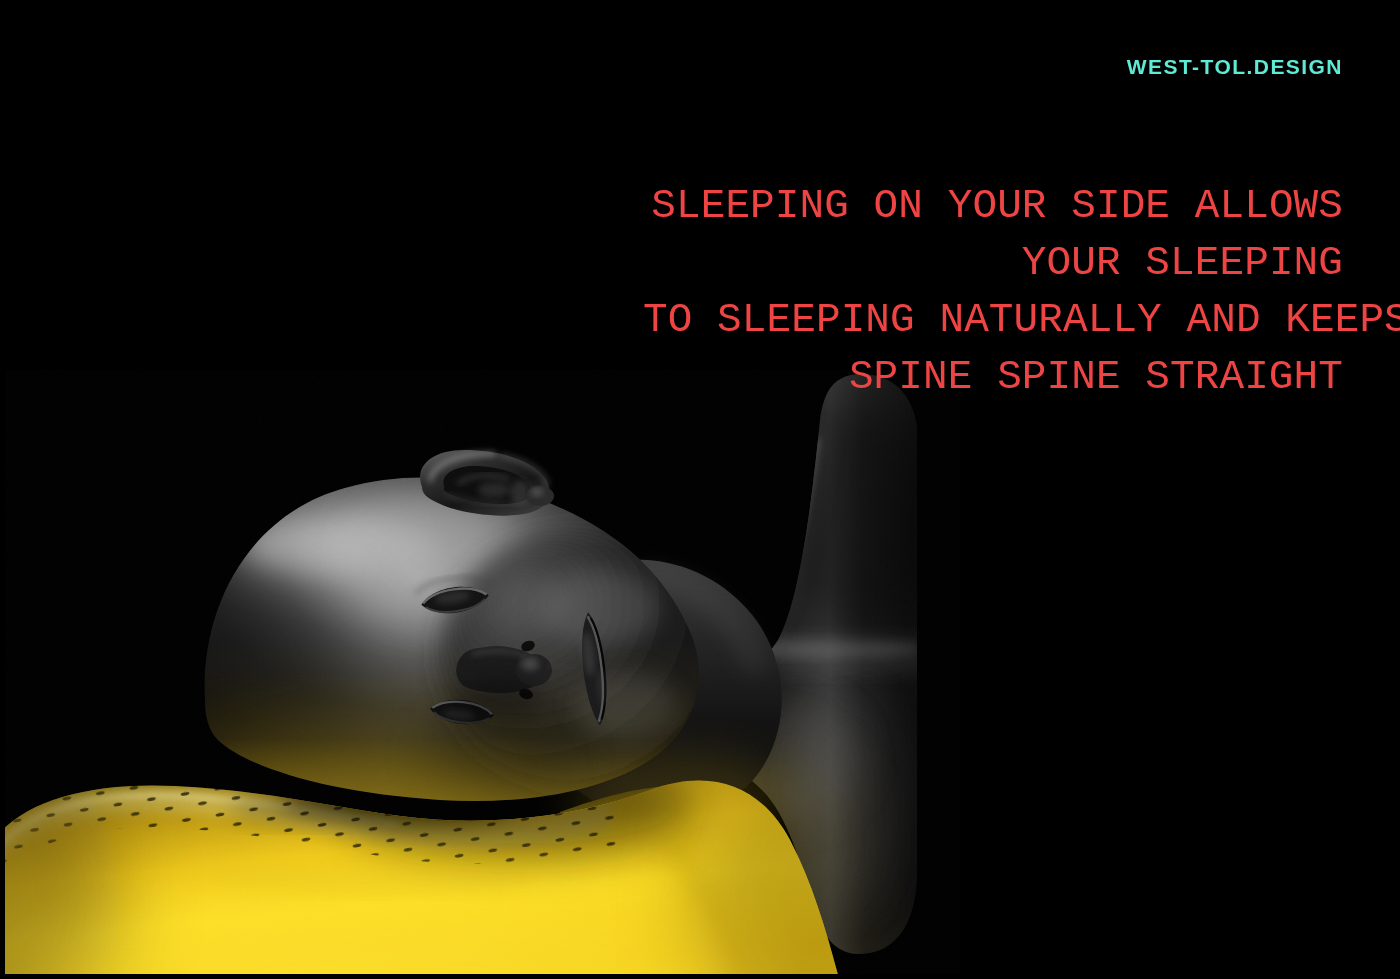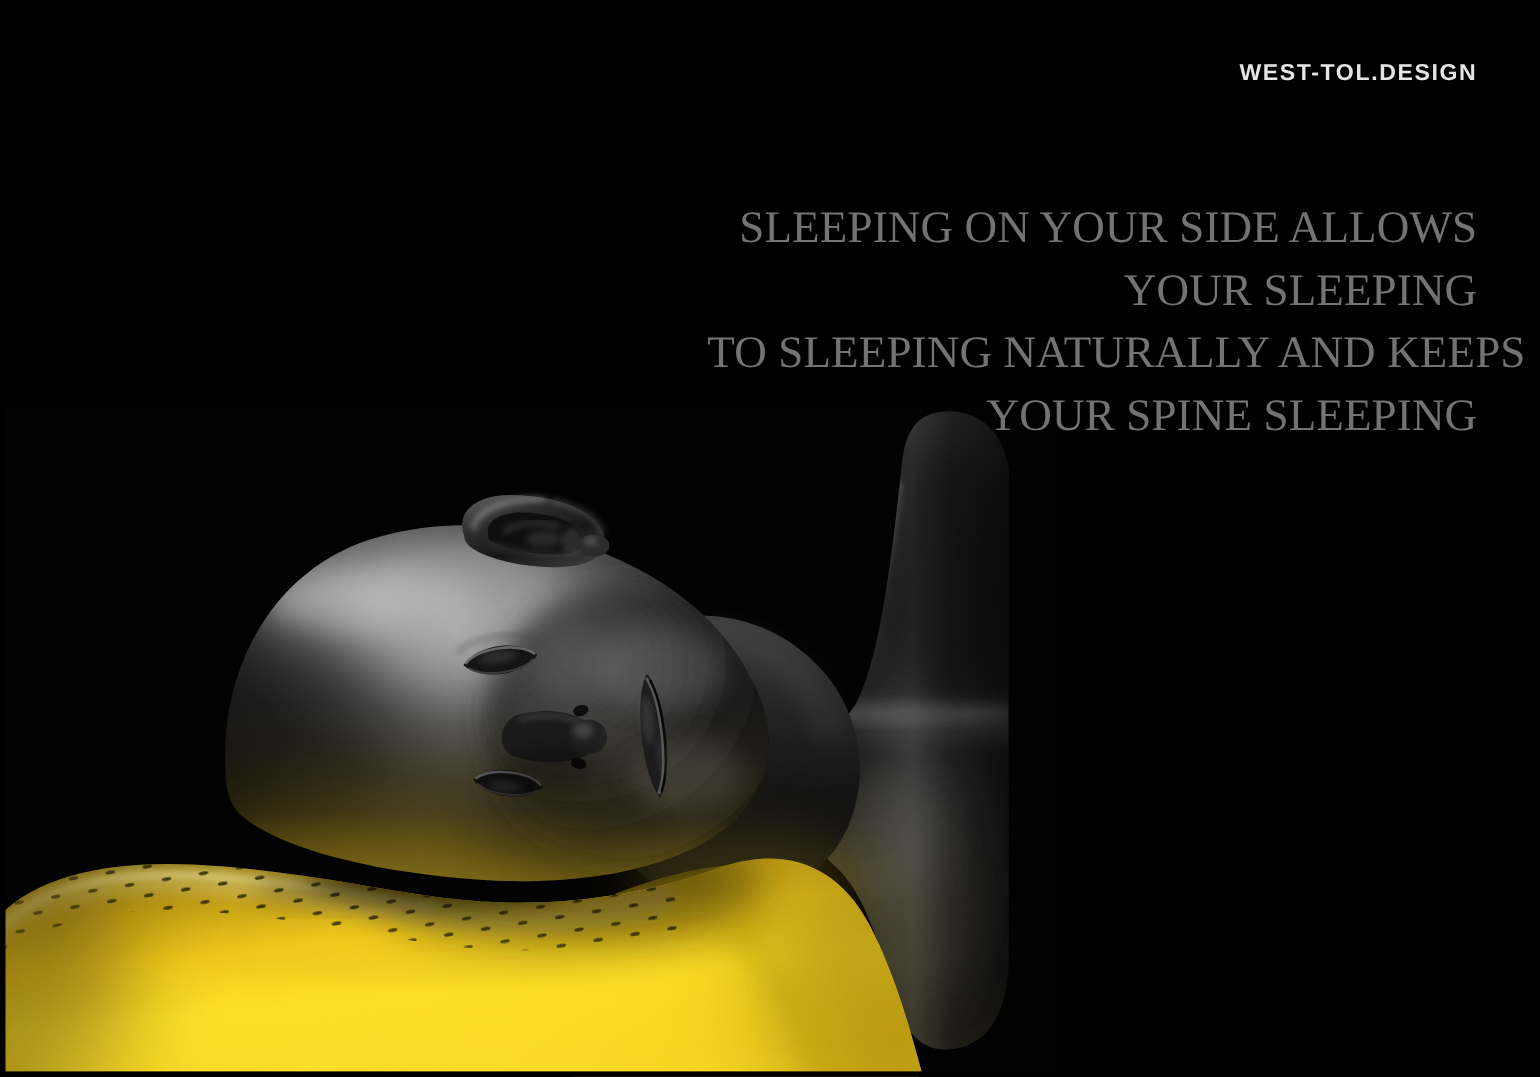--- a/index.html
+++ b/index.html
@@ -46,39 +46,39 @@
     top: 56px;
     text-align: right;
     line-height: 1;
   }
   .brand-wordmark {
     display: block;
     font-family: "Liberation Sans", sans-serif;
     font-size: 21px;
     font-weight: bold;
     letter-spacing: 1.45px;
-    color: #e5e5e5;
+    color: #5eead4;
     white-space: nowrap;
   }
 
   .headline-block {
     position: absolute;
     right: 57px;
     top: 178px;
     width: 700px;
     text-align: right;
   }
   .headline-line {
     display: block;
-    font-family: Liberation Serif, serif;
+    font-family: Liberation Mono, monospace;
     font-size: 41px;
     font-weight: normal;
     letter-spacing: 0.1px;
     line-height: 57px;
-    color: #737373;
+    color: #ef4444;
     white-space: nowrap;
   }
 
   
   .frame-edge {
     position: absolute;
     background: #000000;
     pointer-events: none;
   }
   .frame-edge.left   { left: 0;   top: 0; width: 5px;  height: 979px; }
@@ -467,16 +467,16 @@
   <div class="frame-edge bottom"></div>
 
   <div class="brand-lockup">
     <span class="brand-wordmark">WEST-TOL.DESIGN</span>
   </div>
 
   <div class="headline-block">
     <span class="headline-line">SLEEPING ON YOUR SIDE ALLOWS</span>
     <span class="headline-line">YOUR SLEEPING</span>
     <span class="headline-line">TO SLEEPING NATURALLY AND KEEPS</span>
-    <span class="headline-line">YOUR SPINE SLEEPING</span>
+    <span class="headline-line">SPINE SPINE STRAIGHT</span>
   </div>
 
 </div>
 
 </body></html>

